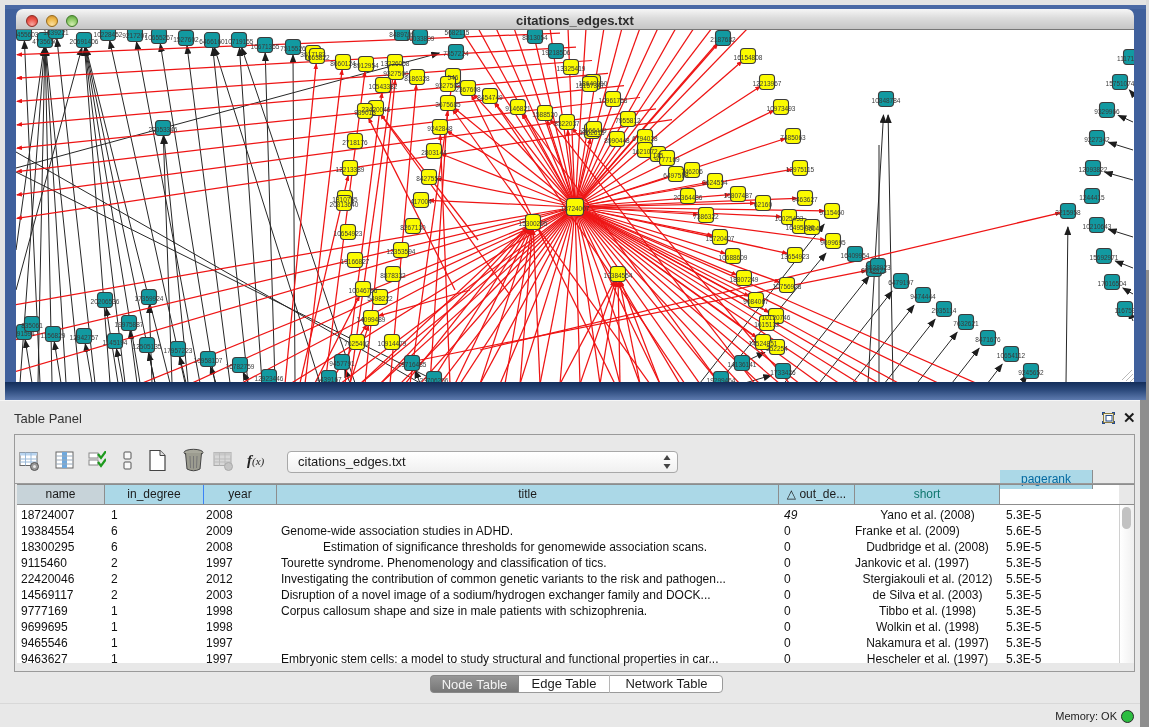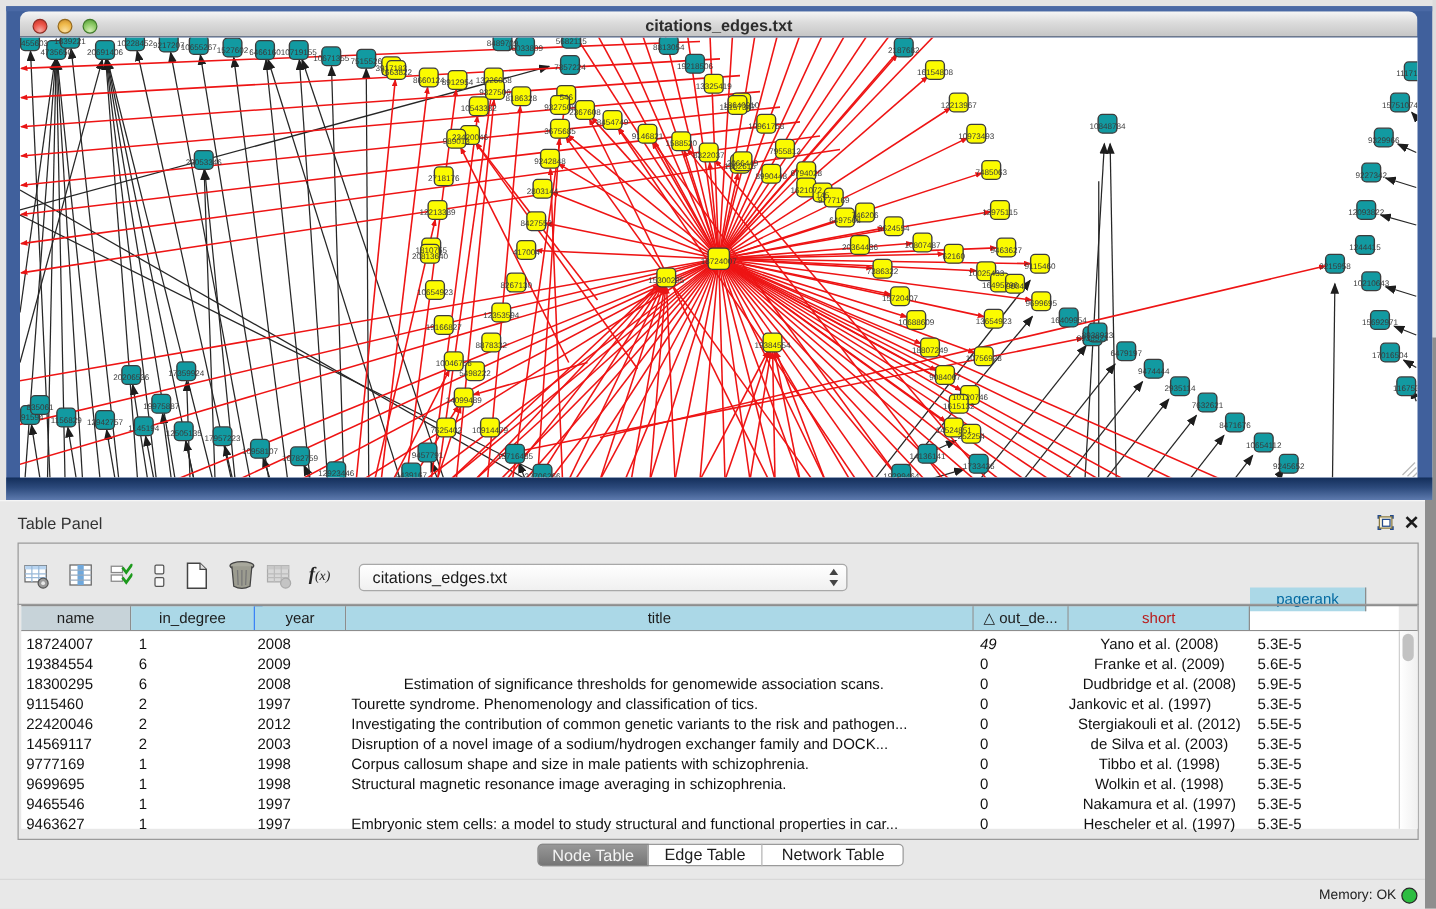--- a/index.html
+++ b/index.html
@@ -597,40 +597,41 @@
 <path d="M5 1 L8.5 6 H1.5 z" fill="#444"></path>
     <path d="M5 15 L8.5 10 H1.5 z" fill="#444"></path>
 </svg>
 
 <div class="abs" style="left:17px;top:484px;width:1102px;height:21px;background:#fff;"></div>
 <div style="position:absolute;left:17px;top:485px;width:87px;height:19px;background:#c7d3d9;border-right:1px solid #8d8d8d;line-height:19px;text-align:center;font-size:12px;color:#1c1c1c;overflow:hidden;white-space:nowrap;">name</div>
 <div style="position:absolute;left:105px;top:485px;width:98px;height:19px;background:#abd8e7;border-right:7px solid #3b82f6;line-height:19px;text-align:center;font-size:12px;color:#1c1c1c;overflow:hidden;white-space:nowrap;">in_degree</div>
 <div style="position:absolute;left:204px;top:485px;width:72px;height:19px;background:#abd8e7;border-right:1px solid #8d8d8d;line-height:19px;text-align:center;font-size:12px;color:#1c1c1c;overflow:hidden;white-space:nowrap;">year</div>
 <div style="position:absolute;left:277px;top:485px;width:501px;height:19px;background:#abd8e7;border-right:1px solid #8d8d8d;line-height:19px;text-align:center;font-size:12px;color:#1c1c1c;overflow:hidden;white-space:nowrap;">title</div>
 <div style="position:absolute;left:779px;top:485px;width:75px;height:19px;background:#abd8e7;border-right:1px solid #8d8d8d;line-height:19px;text-align:center;font-size:12px;color:#1c1c1c;overflow:hidden;white-space:nowrap;">△ out_de...</div>
-<div style="position:absolute;left:855px;top:485px;width:144px;height:19px;background:#abd8e7;border-right:1px solid #8d8d8d;line-height:19px;text-align:center;font-size:12px;color:#b91c1c;overflow:hidden;white-space:nowrap;">short</div>
+<div style="position:absolute;left:855px;top:485px;width:144px;height:19px;background:#abd8e7;border-right:1px solid #8d8d8d;line-height:19px;text-align:center;font-size:12px;color:#0f766e;overflow:hidden;white-space:nowrap;">short</div>
 <div style="position:absolute;left:1000px;top:470px;width:92px;height:19px;background:#abd8e7;border-right:1px solid #8d8d8d;line-height:19px;text-align:center;font-size:12px;color:#0369a1;overflow:hidden;white-space:nowrap;">pagerank</div>
 <div class="abs" style="left:17px;top:484px;width:1117px;height:1px;background:#8d8d8d;"></div>
 <div class="abs" style="left:17px;top:504px;width:1117px;height:1px;background:#8d8d8d;"></div>
 
 <div class="abs" style="left:17px;top:505px;width:1117px;height:158px;background:#fff;"></div>
 <div style="position:absolute;left:17px;top:507px;width:1102px;height:16px;font-size:12px;color:#111;">
     <div style="position:absolute;left:4px;width:84px;top:0;height:16px;line-height:16px;overflow:hidden;white-space:nowrap;text-align:left;">18724007</div>
     <div style="position:absolute;left:94px;width:93px;top:0;height:16px;line-height:16px;overflow:hidden;white-space:nowrap;text-align:left;">1</div>
     <div style="position:absolute;left:189px;width:71px;top:0;height:16px;line-height:16px;overflow:hidden;white-space:nowrap;text-align:left;">2008</div>
     <div style="position:absolute;left:767px;width:71px;top:0;height:16px;line-height:16px;overflow:hidden;white-space:nowrap;text-align:left;font-style:italic;">49</div>
     <div style="position:absolute;left:838px;width:145px;top:0;height:16px;line-height:16px;overflow:hidden;white-space:nowrap;text-align:center;">Yano et al. (2008)</div>
     <div style="position:absolute;left:989px;width:87px;top:0;height:16px;line-height:16px;overflow:hidden;white-space:nowrap;text-align:left;">5.3E-5</div>
   </div>
 <div style="position:absolute;left:17px;top:523px;width:1102px;height:16px;font-size:12px;color:#111;">
     <div style="position:absolute;left:4px;width:84px;top:0;height:16px;line-height:16px;overflow:hidden;white-space:nowrap;text-align:left;">19384554</div>
     <div style="position:absolute;left:94px;width:93px;top:0;height:16px;line-height:16px;overflow:hidden;white-space:nowrap;text-align:left;">6</div>
     <div style="position:absolute;left:189px;width:71px;top:0;height:16px;line-height:16px;overflow:hidden;white-space:nowrap;text-align:left;">2009</div>
-    <div style="position:absolute;left:767px;width:71px;top:0;height:16px;line-height:16px;overflow:hidden;white-space:nowrap;text-align:left;">0</div>
-    <div style="position:absolute;left:838px;width:145px;top:0;height:16px;line-height:16px;overflow:hidden;white-space:nowrap;text-align:center;">Franke et al. (2009)</div>
+    <div style="position:absolute;left:264px;width:498px;top:0;height:16px;line-height:16px;overflow:hidden;white-space:nowrap;text-align:left;">Genome-wide association studies in ADHD.</div>
+    <div style="position:absolute;left:767px;width:71px;top:0;height:16px;line-height:16px;overflow:hidden;white-space:nowrap;text-align:left;">0</div>
+    <div style="position:absolute;left:838px;width:145px;top:0;height:16px;line-height:16px;overflow:hidden;white-space:nowrap;text-align:left;">Franke et al. (2009)</div>
     <div style="position:absolute;left:989px;width:87px;top:0;height:16px;line-height:16px;overflow:hidden;white-space:nowrap;text-align:left;">5.6E-5</div>
   </div>
 <div style="position:absolute;left:17px;top:539px;width:1102px;height:16px;font-size:12px;color:#111;">
     <div style="position:absolute;left:4px;width:84px;top:0;height:16px;line-height:16px;overflow:hidden;white-space:nowrap;text-align:left;">18300295</div>
     <div style="position:absolute;left:94px;width:93px;top:0;height:16px;line-height:16px;overflow:hidden;white-space:nowrap;text-align:left;">6</div>
     <div style="position:absolute;left:189px;width:71px;top:0;height:16px;line-height:16px;overflow:hidden;white-space:nowrap;text-align:left;">2008</div>
     <div style="position:absolute;left:264px;width:498px;top:0;height:16px;line-height:16px;overflow:hidden;white-space:nowrap;text-align:left;margin-left:42px;">Estimation of significance thresholds for genomewide association scans.</div>
     <div style="position:absolute;left:767px;width:71px;top:0;height:16px;line-height:16px;overflow:hidden;white-space:nowrap;text-align:left;">0</div>
     <div style="position:absolute;left:838px;width:145px;top:0;height:16px;line-height:16px;overflow:hidden;white-space:nowrap;text-align:center;">Dudbridge et al. (2008)</div>
     <div style="position:absolute;left:989px;width:87px;top:0;height:16px;line-height:16px;overflow:hidden;white-space:nowrap;text-align:left;">5.9E-5</div>
@@ -668,21 +669,20 @@
     <div style="position:absolute;left:189px;width:71px;top:0;height:16px;line-height:16px;overflow:hidden;white-space:nowrap;text-align:left;">1998</div>
     <div style="position:absolute;left:264px;width:498px;top:0;height:16px;line-height:16px;overflow:hidden;white-space:nowrap;text-align:left;">Corpus callosum shape and size in male patients with schizophrenia.</div>
     <div style="position:absolute;left:767px;width:71px;top:0;height:16px;line-height:16px;overflow:hidden;white-space:nowrap;text-align:left;">0</div>
     <div style="position:absolute;left:838px;width:145px;top:0;height:16px;line-height:16px;overflow:hidden;white-space:nowrap;text-align:center;">Tibbo et al. (1998)</div>
     <div style="position:absolute;left:989px;width:87px;top:0;height:16px;line-height:16px;overflow:hidden;white-space:nowrap;text-align:left;">5.3E-5</div>
   </div>
 <div style="position:absolute;left:17px;top:619px;width:1102px;height:16px;font-size:12px;color:#111;">
     <div style="position:absolute;left:4px;width:84px;top:0;height:16px;line-height:16px;overflow:hidden;white-space:nowrap;text-align:left;">9699695</div>
     <div style="position:absolute;left:94px;width:93px;top:0;height:16px;line-height:16px;overflow:hidden;white-space:nowrap;text-align:left;">1</div>
     <div style="position:absolute;left:189px;width:71px;top:0;height:16px;line-height:16px;overflow:hidden;white-space:nowrap;text-align:left;">1998</div>
-    <div style="position:absolute;left:264px;width:498px;top:0;height:16px;line-height:16px;overflow:hidden;white-space:nowrap;text-align:left;">Structural magnetic resonance image averaging in schizophrenia.</div>
     <div style="position:absolute;left:767px;width:71px;top:0;height:16px;line-height:16px;overflow:hidden;white-space:nowrap;text-align:left;">0</div>
     <div style="position:absolute;left:838px;width:145px;top:0;height:16px;line-height:16px;overflow:hidden;white-space:nowrap;text-align:center;">Wolkin et al. (1998)</div>
     <div style="position:absolute;left:989px;width:87px;top:0;height:16px;line-height:16px;overflow:hidden;white-space:nowrap;text-align:left;">5.3E-5</div>
   </div>
 <div style="position:absolute;left:17px;top:635px;width:1102px;height:16px;font-size:12px;color:#111;">
     <div style="position:absolute;left:4px;width:84px;top:0;height:16px;line-height:16px;overflow:hidden;white-space:nowrap;text-align:left;">9465546</div>
     <div style="position:absolute;left:94px;width:93px;top:0;height:16px;line-height:16px;overflow:hidden;white-space:nowrap;text-align:left;">1</div>
     <div style="position:absolute;left:189px;width:71px;top:0;height:16px;line-height:16px;overflow:hidden;white-space:nowrap;text-align:left;">1997</div>
     <div style="position:absolute;left:767px;width:71px;top:0;height:16px;line-height:16px;overflow:hidden;white-space:nowrap;text-align:left;">0</div>
     <div style="position:absolute;left:838px;width:145px;top:0;height:16px;line-height:16px;overflow:hidden;white-space:nowrap;text-align:center;">Nakamura et al. (1997)</div>

